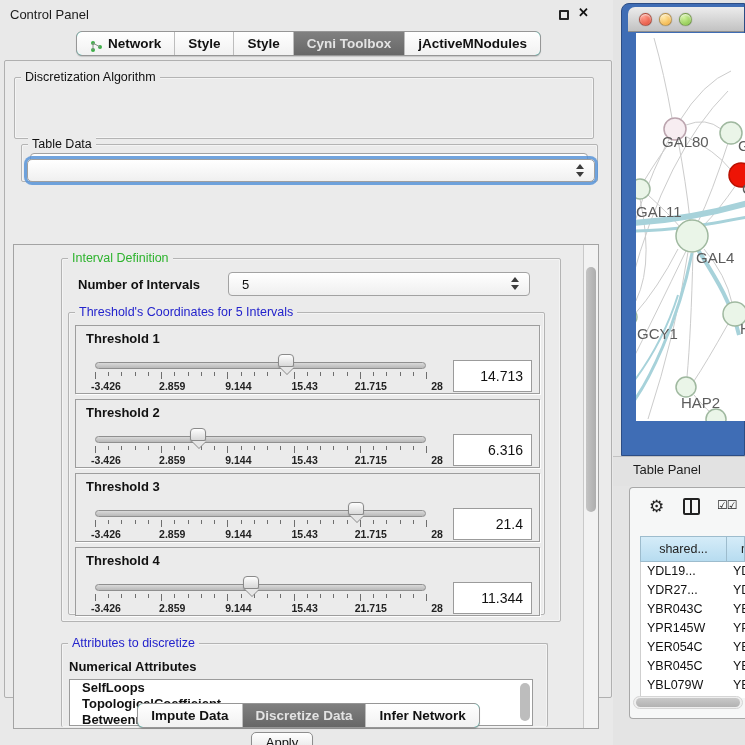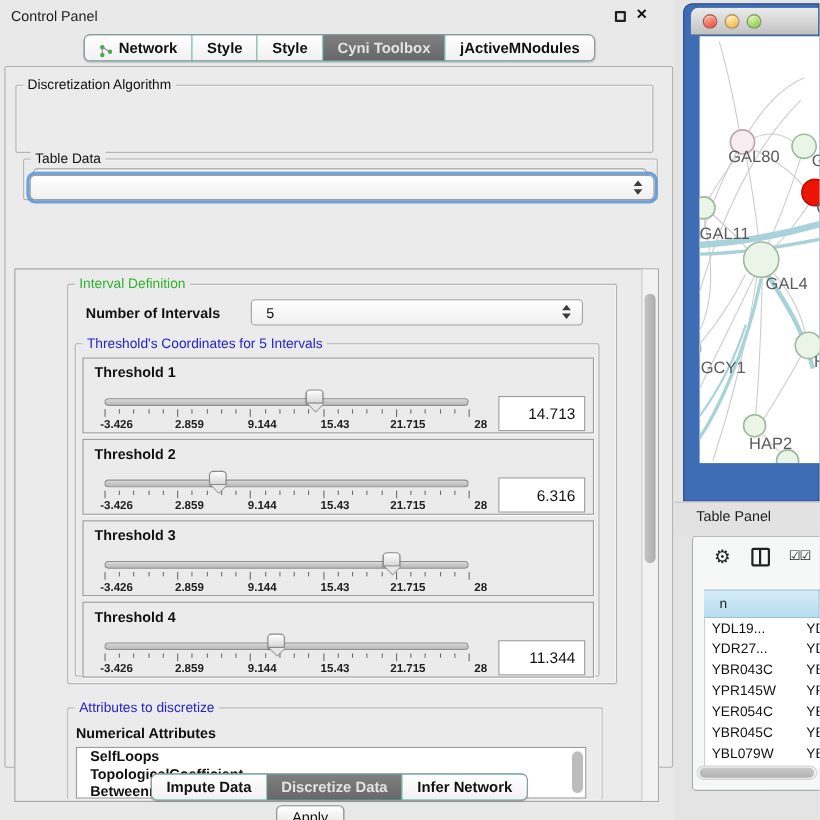--- a/index.html
+++ b/index.html
@@ -341,20 +341,21 @@
                     <div class="tick-lab" style="left: 20%;">2.859</div>
                     <div class="tick-lab" style="left: 40%;">9.144</div>
                     <div class="tick-lab" style="left: 60%;">15.43</div>
                     <div class="tick-lab" style="left: 80%;">21.715</div>
                     <div class="tick-lab" style="left: 100%;">28</div>
                   </div>
       <div class="thumb" style="left: calc(79% - 8px);">
                     <div class="thumb-tip"></div>
                   </div>
     </div>
+    <div class="th-value">21.4</div>
   </div>
 
   <div class="th-row" style="top: 234px;">
     <div class="th-label">Threshold 4</div>
     <div class="th-zone">
       <div class="track"></div>
       <div class="ticks">
                     <div class="tick major" style="left: 0%;"></div>
                     <div class="tick" style="left: 4%;"></div>
                     <div class="tick" style="left: 8%;"></div>
@@ -501,20 +502,21 @@
   <div class="abs" id="table-panel-strip" style="left:0;top:456px;width:132px;"></div>
   <div class="abs" style="left:20px;top:462px;font-size:13px;color:#1c1c1c;">Table Panel</div>
 
   <div class="abs" id="table-panel" style="left:16px;top:487px;">
     <div id="tp-toolbar">
       <div id="gear-ico">⚙</div>
       <div id="split-ico"></div>
       <div id="check-ico">☑☑</div>
     </div>
     <div id="tp-header">
+      <div class="tp-hcell c1">shared...</div>
       <div class="tp-hcell c2">n</div>
     </div>
     <div id="tp-rows">
         <div class="tp-row">
           <div class="c1">YDL19...</div>
           <div class="c2">YDL1</div>
         </div>
         <div class="tp-row">
           <div class="c1">YDR27...</div>
           <div class="c2">YDR2</div>

